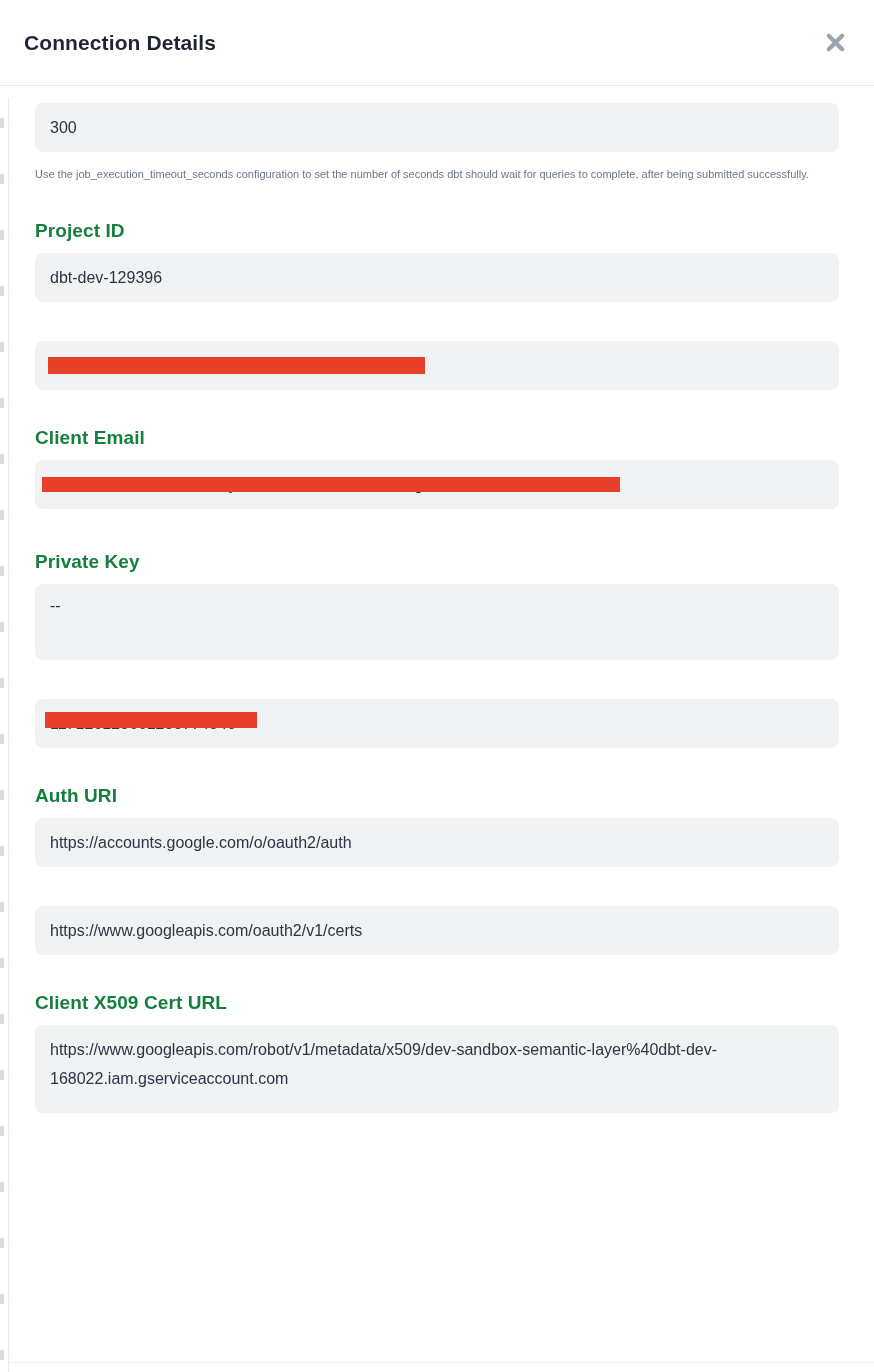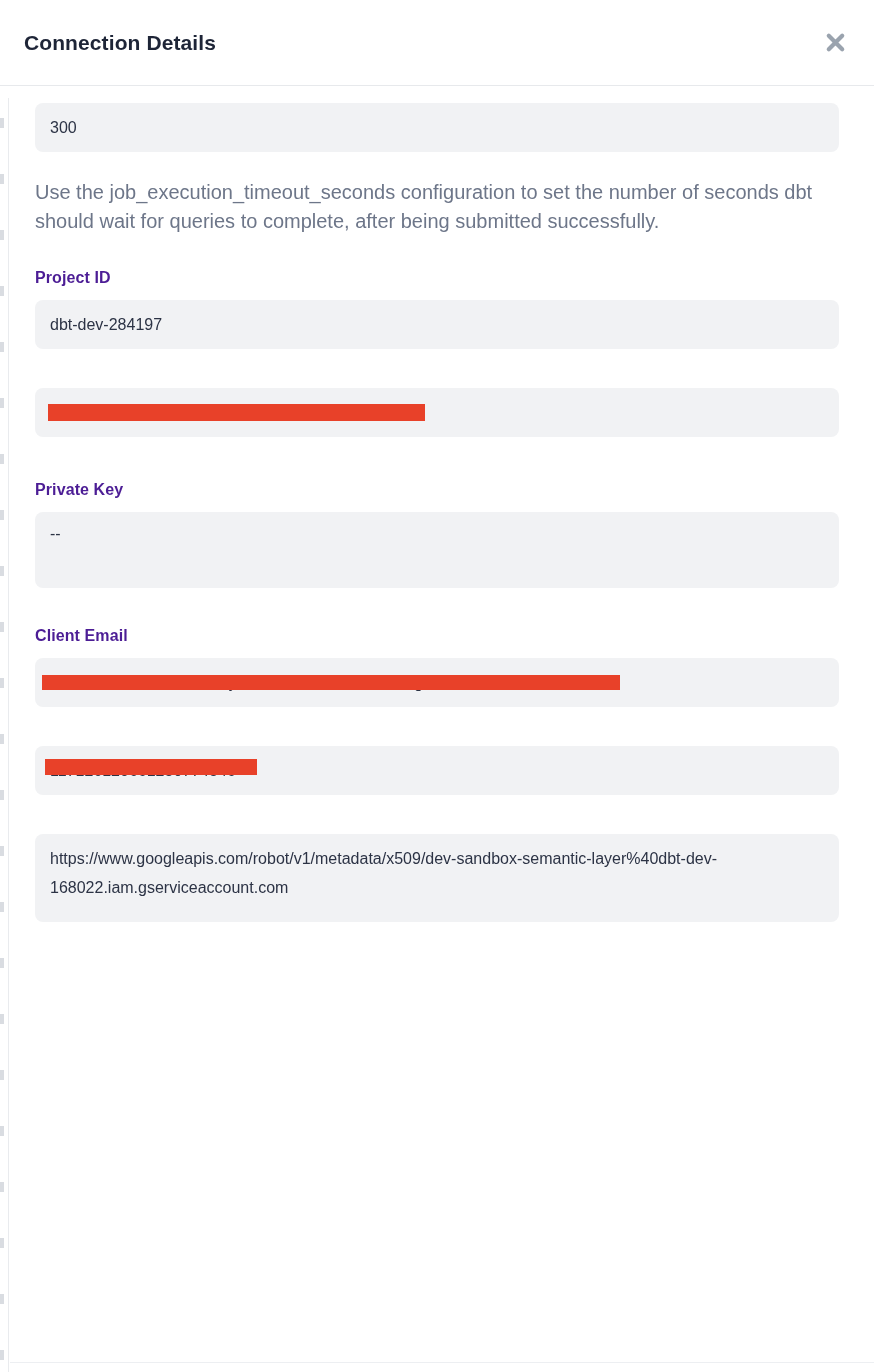--- a/index.html
+++ b/index.html
@@ -79,34 +79,34 @@
   .field-wrap {
     height: 88px;
     align-items: flex-start;
     padding-top: 10px;
     line-height: 29px;
     word-break: break-word;
     overflow-wrap: anywhere;
   }
   .field-wrap .value { display: block; max-width: 760px; }
   .help {
-    margin-top: 26px;
-    font-size: 20px;
+    margin-top: 8px;
+    font-size: 11px;
     line-height: 29px;
     color: #6d7689;
     max-width: 812px;
   }
   .group { margin-top: 39px; }
   .group-first { margin-top: 5px; }
   .group-project { margin-top: 33px; }
   .group-pk { margin-top: 44px; }
   .label {
-    font-size: 16px;
+    font-size: 19px;
     font-weight: 700;
-    color: #4c1d95;
+    color: #15803d;
     line-height: 18px;
     margin-bottom: 13px;
     letter-spacing: 0.1px;
   }
   
   .redact-bar {
     position: absolute;
     z-index: 2;
   }
   .bar-pkid { left: 13px; top: 16px; width: 377px; height: 17px; }
@@ -151,58 +151,68 @@
     <div class="group group-first">
       <div class="field">
         <span class="value">300</span>
       </div>
     </div>
     <p class="help">Use the job_execution_timeout_seconds configuration to set the number of seconds dbt should wait for queries to complete, after being submitted successfully.</p>
 
     <div class="group group-project">
       <div class="label">Project ID</div>
       <div class="field">
-        <span class="value">dbt-dev-284197</span>
+        <span class="value">dbt-dev-129396</span>
       </div>
     </div>
 
     <div class="group">
       <div class="field">
         <span class="redact-bar bar-pkid" style="background-color: rgb(232, 65, 41);"></span>
+      </div>
+    </div>
+
+    <div class="group">
+      <div class="label">Client Email</div>
+      <div class="field">
+        <span class="peek-text">dev-sandbox-semantic-layer@dbt-dev-168022.iam.gserviceaccount.com</span>
+        <span class="redact-bar bar-email" style="background-color: rgb(232, 65, 41);"></span>
       </div>
     </div>
 
     <div class="group group-pk">
       <div class="label">Private Key</div>
       <div class="field field-tall">
         <span class="value">--</span>
       </div>
     </div>
 
     <div class="group">
-      <div class="label">Client Email</div>
-      <div class="field">
-        <span class="peek-text">dev-sandbox-semantic-layer@dbt-dev-168022.iam.gserviceaccount.com</span>
-        <span class="redact-bar bar-email" style="background-color: rgb(232, 65, 41);"></span>
-      </div>
-    </div>
-
-    <div class="group">
       <div class="field">
         <span class="peek-text">117126120661250774846</span>
         <span class="redact-bar bar-cid" style="background-color: rgb(232, 65, 41);"></span>
       </div>
     </div>
 
-
-
-    <div class="group">
-    </div>
-
-    <div class="group">
+    <div class="group">
+      <div class="label">Auth URI</div>
+      <div class="field">
+        <span class="value">https://accounts.google.com/o/oauth2/auth</span>
+      </div>
+    </div>
+
+
+    <div class="group">
+      <div class="field">
+        <span class="value">https://www.googleapis.com/oauth2/v1/certs</span>
+      </div>
+    </div>
+
+    <div class="group">
+      <div class="label">Client X509 Cert URL</div>
       <div class="field field-wrap">
         <span class="value">https://www.googleapis.com/robot/v1/metadata/x509/dev-sandbox-semantic-layer%40dbt-dev-168022.iam.gserviceaccount.com</span>
       </div>
     </div>
 
   </div>
 
   <div class="footer-edge"></div>
 </div>
 

